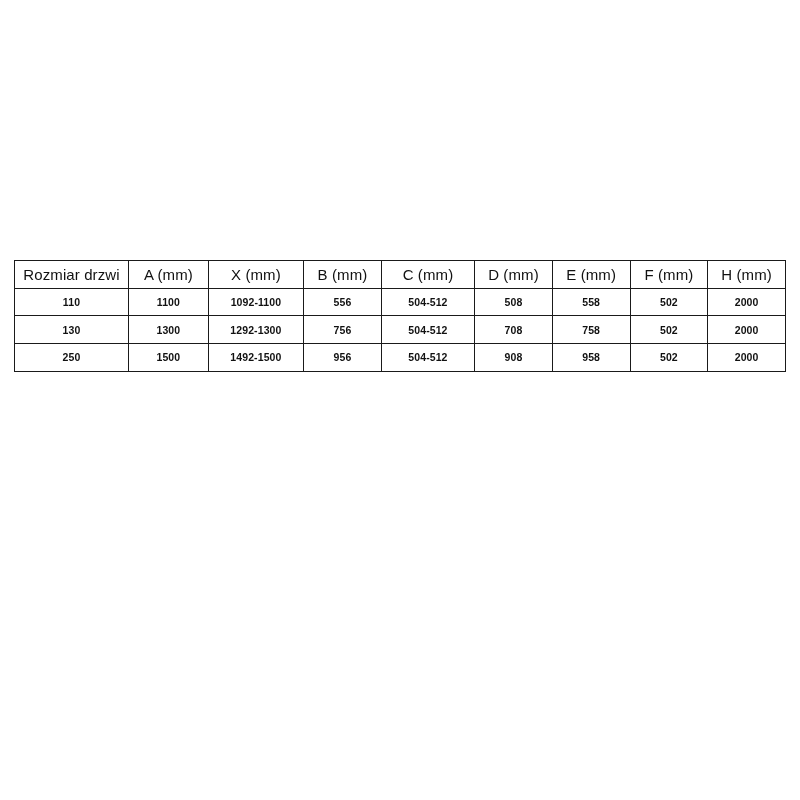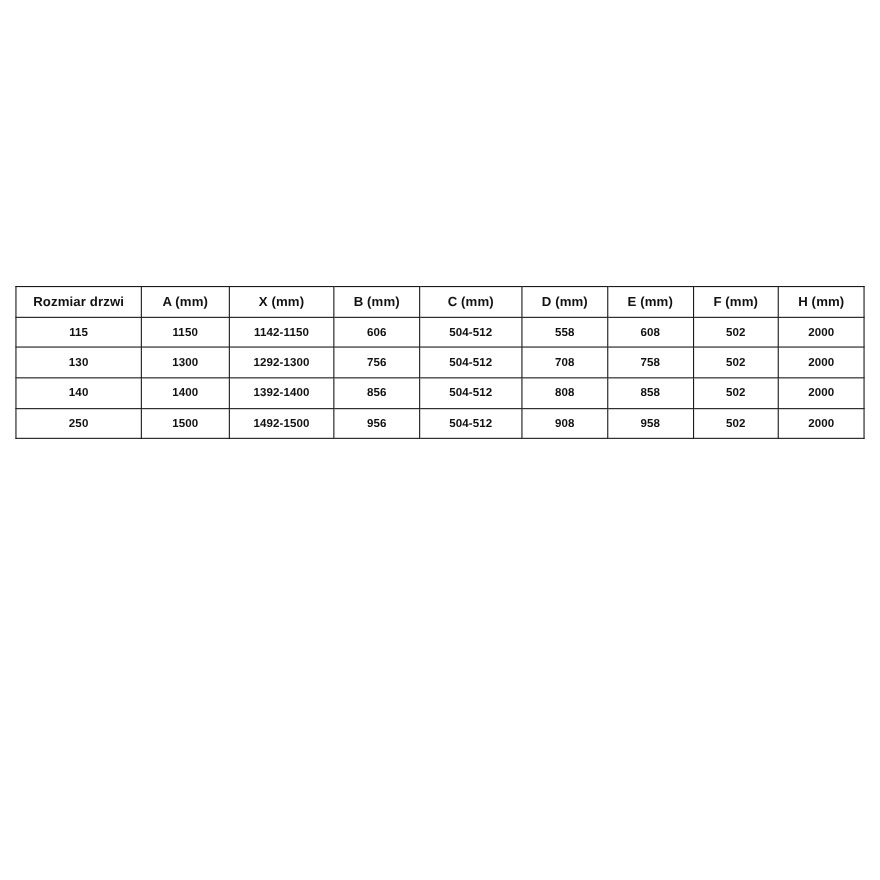--- a/index.html
+++ b/index.html
@@ -38,22 +38,22 @@
     text-align: center;
     vertical-align: middle;
     height: 26.7px;
     font-size: 10.5px;
     font-weight: bold;
     color: #111111;
     padding: 0 2px;
     letter-spacing: 0.1px;
   }
   table.spec thead th {
-    font-size: 12px;
-    font-weight: bold;
+    font-size: 15px;
+    font-weight: normal;
   }
   table.spec tbody td {
     font-weight: bold;
   }
   
   col.c0 { width: 110px; }
   col.c1 { width: 77px; }
   col.c2 { width: 92px; }
   col.c3 { width: 75px; }
   col.c4 { width: 90px; }
@@ -87,49 +87,38 @@
           <th>B (mm)</th>
           <th>C (mm)</th>
           <th>D (mm)</th>
           <th>E (mm)</th>
           <th>F (mm)</th>
           <th>H (mm)</th>
         </tr>
       </thead>
       <tbody>
         <tr>
-          <td>115</td>
-          <td>1150</td>
-          <td>1142-1150</td>
-          <td>606</td>
+          <td>110</td>
+          <td>1100</td>
+          <td>1092-1100</td>
+          <td>556</td>
           <td>504-512</td>
+          <td>508</td>
           <td>558</td>
-          <td>608</td>
           <td>502</td>
           <td>2000</td>
         </tr>
         <tr>
           <td>130</td>
           <td>1300</td>
           <td>1292-1300</td>
           <td>756</td>
           <td>504-512</td>
           <td>708</td>
           <td>758</td>
-          <td>502</td>
-          <td>2000</td>
-        </tr>
-        <tr>
-          <td>140</td>
-          <td>1400</td>
-          <td>1392-1400</td>
-          <td>856</td>
-          <td>504-512</td>
-          <td>808</td>
-          <td>858</td>
           <td>502</td>
           <td>2000</td>
         </tr>
         <tr>
           <td>250</td>
           <td>1500</td>
           <td>1492-1500</td>
           <td>956</td>
           <td>504-512</td>
           <td>908</td>

